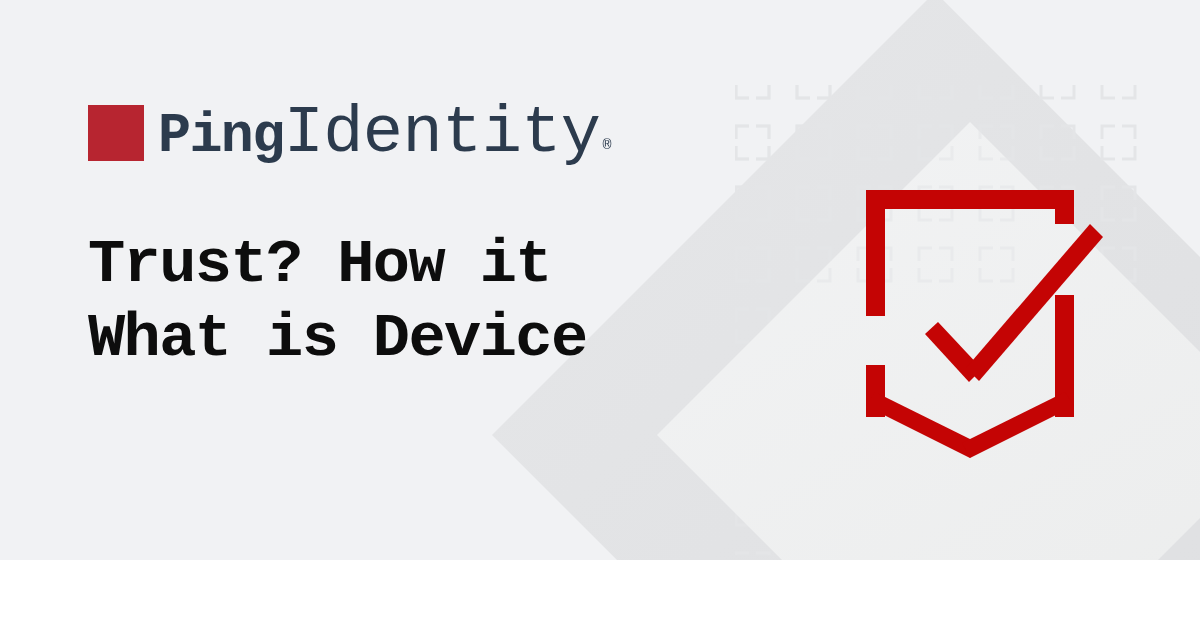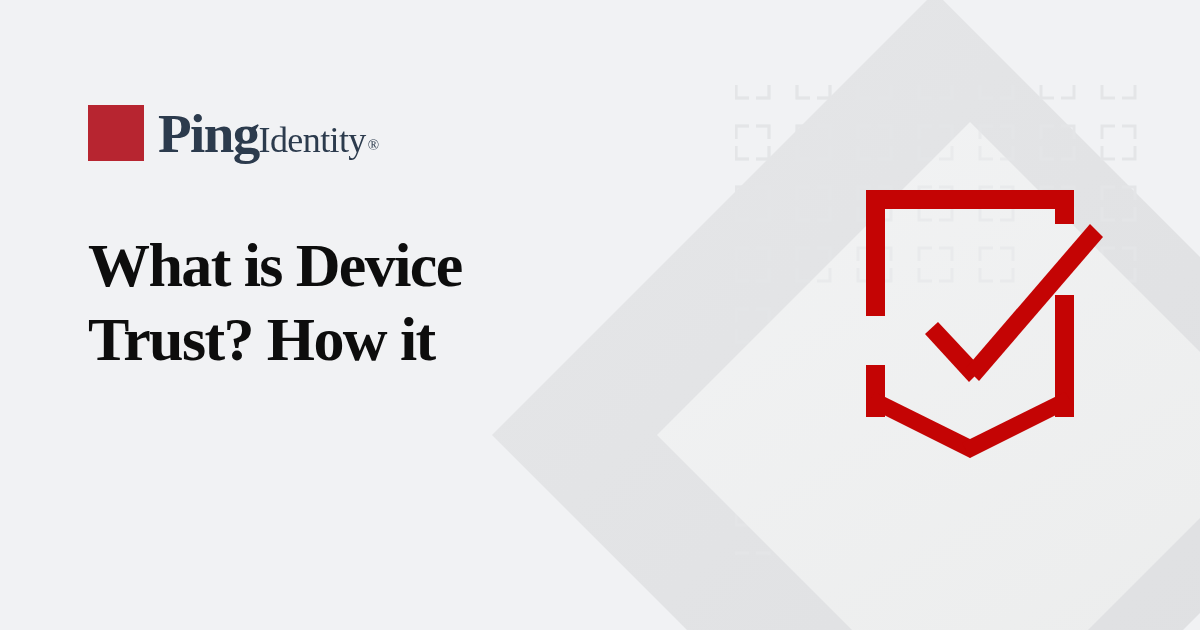--- a/index.html
+++ b/index.html
@@ -3,24 +3,24 @@
 <meta charset="utf-8">
 <style>
   html, body {
     margin: 0;
     padding: 0;
     background: #ffffff;
   }
   .canvas {
     position: relative;
     width: 1200px;
-    height: 630px;
+    height: 560px;
     overflow: hidden;
     background: #7dd3fc;
-    font-family: Liberation Serif, serif;
+    font-family: Liberation Mono, monospace;
   }
 
   
   .bg-art {
     position: absolute;
     inset: 0;
     overflow: hidden;
   }
   .bg-svg {
     position: absolute;
@@ -54,21 +54,21 @@
     white-space: nowrap;
   }
   .logo-ping {
     font-size: 55px;
     font-weight: 700;
     letter-spacing: -1.6px;
     line-height: 1;
     color: #2c3b4d;
   }
   .logo-identity {
-    font-size: 36px;
+    font-size: 67px;
     font-weight: 300;
     letter-spacing: -0.6px;
     line-height: 1;
     color: #2c3b4d;
   }
   .logo-reg {
     font-size: 15px;
     font-weight: 400;
     line-height: 1;
     margin-left: 2px;
@@ -167,17 +167,17 @@
   <div class="logo">
     <div class="logo-mark"></div>
     <div class="logo-wordmark">
       <span class="logo-ping">Ping</span>
       <span class="logo-identity">Identity</span>
       <span class="logo-reg">®</span>
     </div>
   </div>
 
   <h1 class="headline">
+    <span class="hl-line">Trust? How it</span>
     <span class="hl-line">What is Device</span>
-    <span class="hl-line">Trust? How it</span>
   </h1>
 
 </div>
 
 </body></html>

